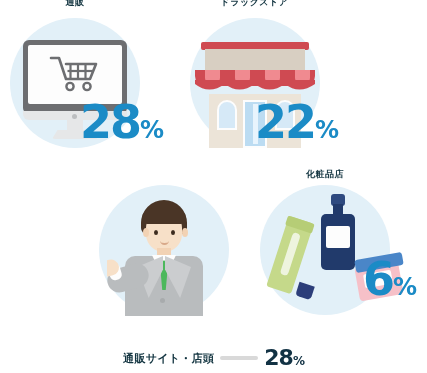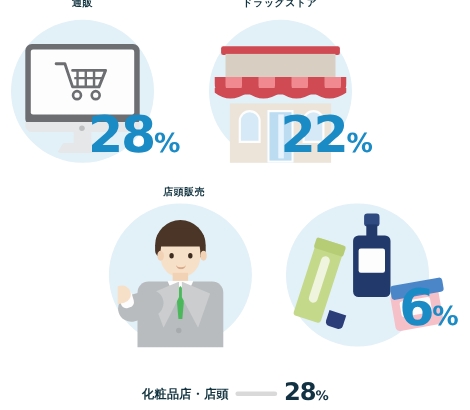--- a/index.html
+++ b/index.html
@@ -174,21 +174,20 @@
       <div style="position:absolute;left:58px;top:62px;width:5px;height:40px;background:#e8f4fd;"></div>
     </div>
 
     <div class="pct" style="left:83px;top:103px;">
       <span>22</span><span class="sym">%</span>
     </div>
   </div>
 
   <div class="item" style="left:85px;top:168px;width:165px;height:155px;">
 
-    <div class="label" style="top:0px;">店頭販売</div>
 
     <div class="circle" style="left:14px;top:17px;width:130px;height:130px;"></div>
 
     <div class="art" style="left:22px;top:32px;width:115px;height:116px;overflow:hidden;">
       <div class="p-hair"></div>
       <div class="p-face"></div>
       <div class="p-ear" style="left:36px;"></div>
       <div class="p-ear" style="left:75px;"></div>
       <div class="p-fringe"></div>
       <div style="position:absolute;left:47px;top:30px;width:4px;height:5px;background:#3d2c1f;border-radius:50%;"></div>
@@ -203,20 +202,21 @@
       <div class="p-btn"></div>
       <div class="p-arm"></div>
       <div class="p-cuff"></div>
       <div class="p-hand"></div>
     </div>
 
   </div>
 
   <div class="item" style="left:255px;top:168px;width:172px;height:155px;">
 
+    <div class="label" style="top:0px;width:140px;">化粧品店</div>
 
     <div class="circle" style="left:5px;top:17px;width:130px;height:130px;"></div>
 
     <div class="art" style="left:14px;top:24px;width:140px;height:120px;">
       <div class="tube">
         <div class="tube-crimp"></div>
         <div class="tube-stripe"></div>
       </div>
       <div class="tube-cap" style="left:28px;top:92px;transform:rotate(18deg);"></div>
       <div class="bot-cap"></div>
@@ -227,18 +227,18 @@
       <div class="jar-lid"></div>
       <div class="jar-lbl"></div>
     </div>
 
     <div class="pct" style="left:108px;top:88px;">
       <span>6</span><span class="sym">%</span>
     </div>
   </div>
 
   <div id="footer">
-    <span class="foot-txt">化粧品店・店頭</span>
+    <span class="foot-txt">通販サイト・店頭</span>
     <span class="foot-rule"></span>
     <span class="foot-pct"><span>28</span><span class="sym">%</span></span>
   </div>
 
 </div>
 
 </body></html>

